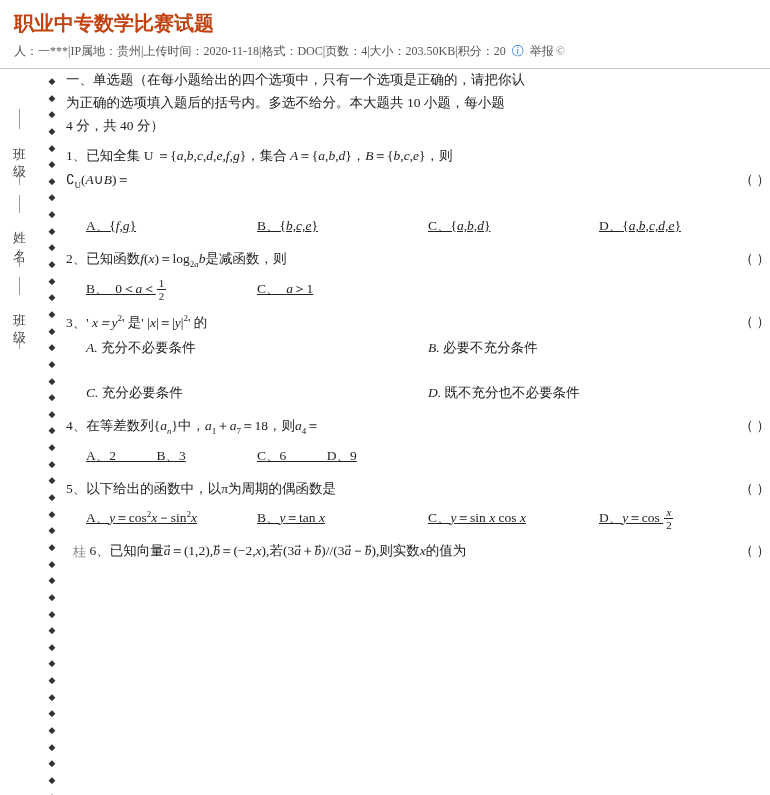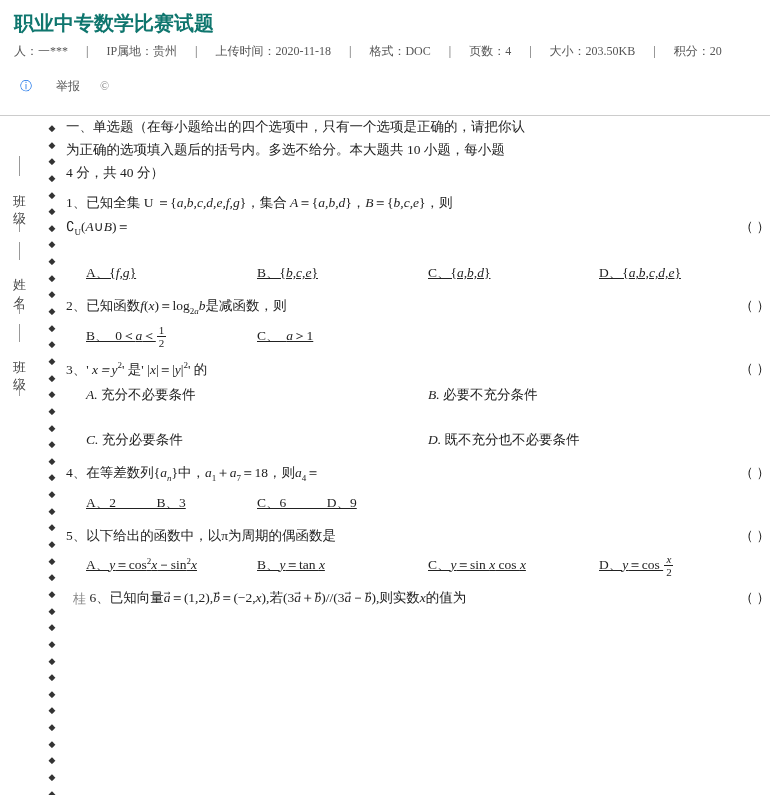--- a/index.html
+++ b/index.html
@@ -8,31 +8,31 @@
       font-size: 14px;
       background: #fff;
       color: #222;
       width: 770px;
       min-height: 795px;
     }
     .header-title {
       font-size: 20px;
       font-weight: bold;
       padding: 10px 14px 4px 14px;
-      color: #0f766e;
+      color: #c2410c;
     }
     .meta-bar {
       font-size: 12px;
       color: #555;
-      padding: 2px 14px 20px 14px;
+      padding: 2px 14px 8px 14px;
       border-bottom: 1px solid #ccc;
       display: flex;
       flex-wrap: wrap;
       align-items: center;
-      gap: 18px;
+      gap: 0;
     }
     .meta-bar span { color: #555; }
     .report-btn {
       color: #888;
       font-size: 12px;
       cursor: pointer;
       margin-left: 6px;
       text-align: right;
     }
     .main-layout {

